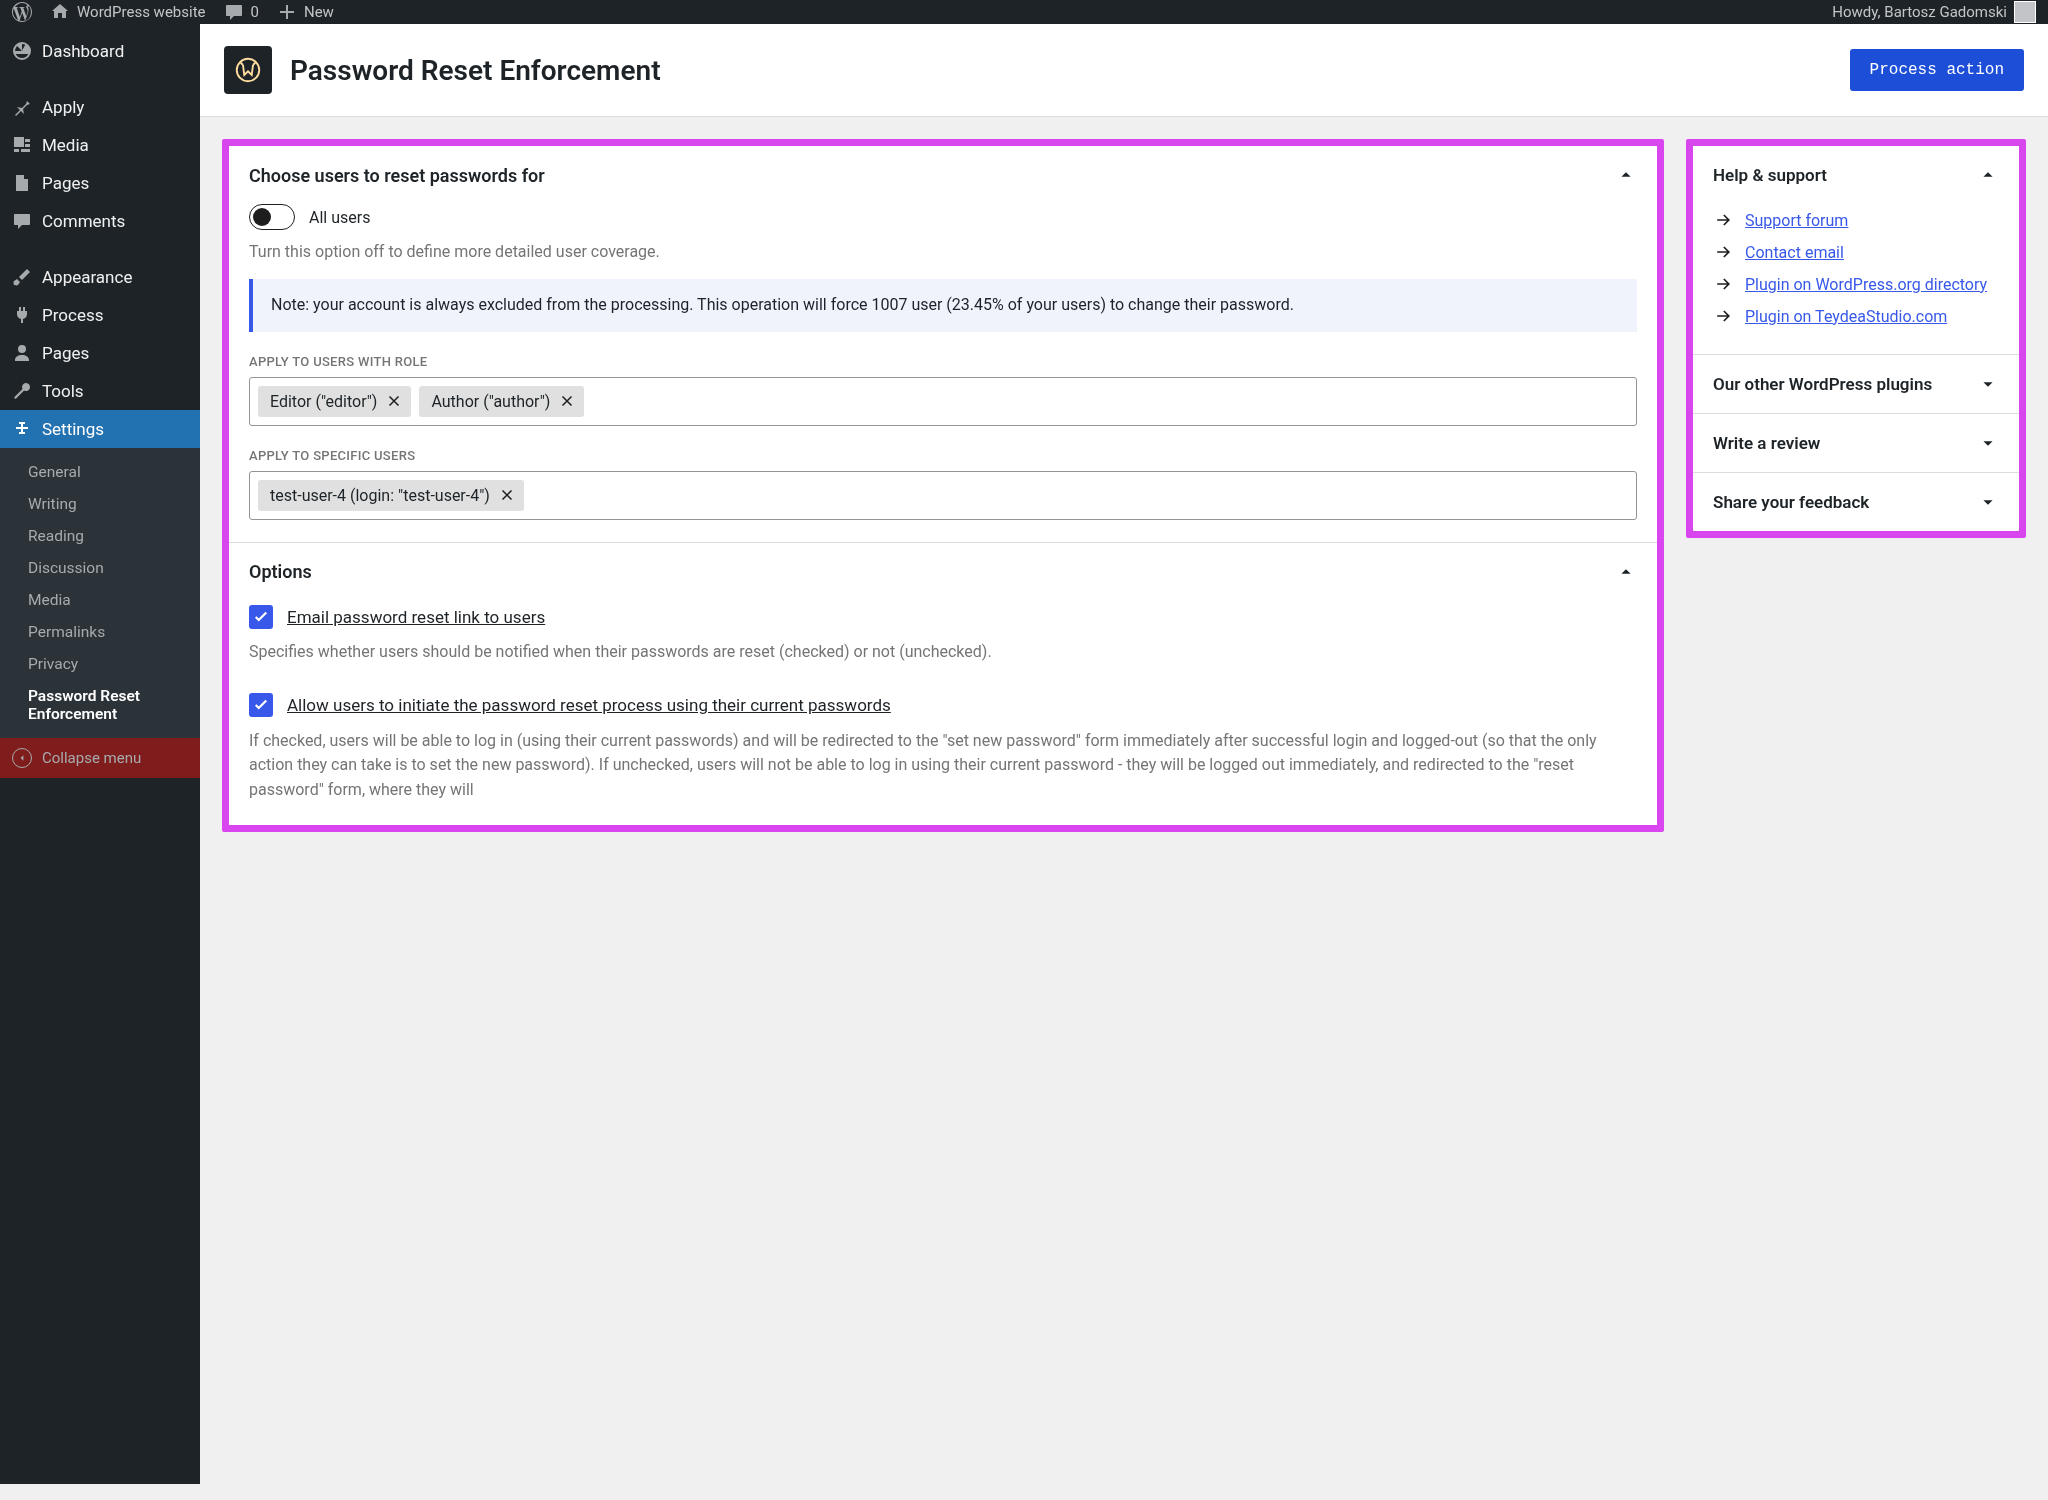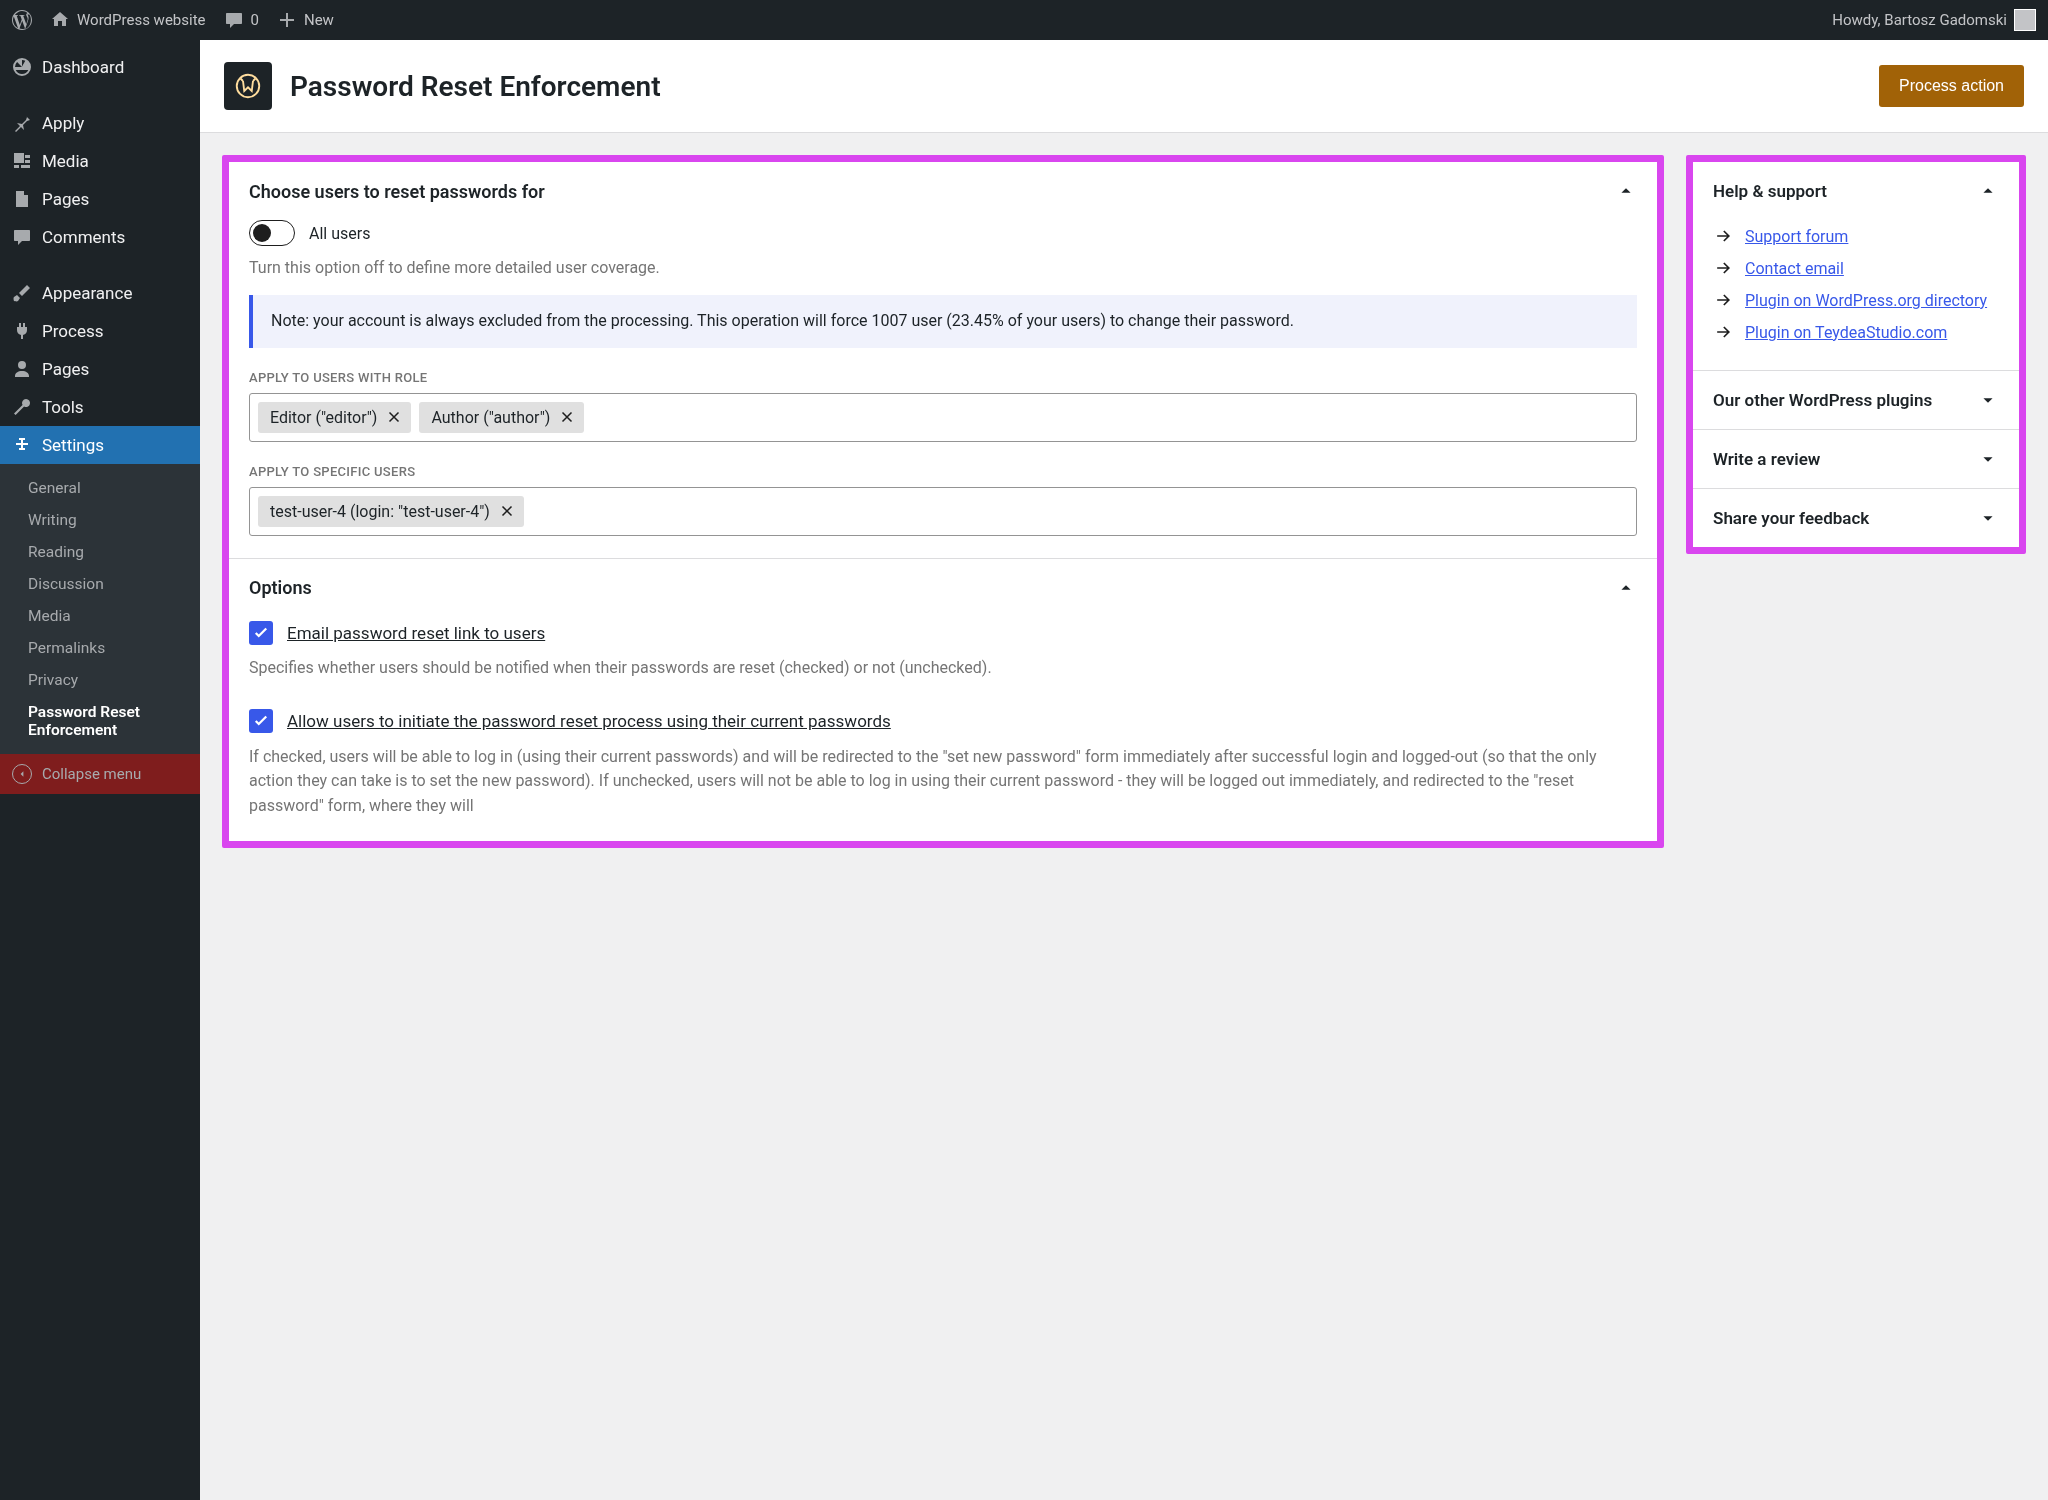--- a/index.html
+++ b/index.html
@@ -1,19 +1,19 @@
 <!DOCTYPE html>
 <html><head>
 <meta charset="utf-8">
 <style>
 * { box-sizing: border-box; margin: 0; padding: 0; }
 body { font-family: -apple-system, BlinkMacSystemFont, "Segoe UI", Roboto, sans-serif; background: #f0f0f1; color: #1d2327; font-size: 14px; }
 
 
-.admin-bar { background: #1d2327; color: #c3c4c7; height: 40px; display: flex; align-items: center; padding: 0 12px; font-size: 15px; }
+.admin-bar { background: #1d2327; color: #c3c4c7; height: 24px; display: flex; align-items: center; padding: 0 12px; font-size: 15px; }
 .admin-bar-left { display: flex; align-items: center; gap: 18px; }
 .admin-bar-right { margin-left: auto; display: flex; align-items: center; gap: 10px; }
 .admin-bar .ab-item { display: flex; align-items: center; gap: 7px; cursor: pointer; color: #c3c4c7; }
 .admin-bar svg { width: 20px; height: 20px; fill: #a7aaad; }
 .avatar-box { width: 22px; height: 22px; background: #c3c4c7; border: 1px solid #fff; }
 
 
 .layout { display: flex; min-height: calc(100vh - 40px); }
 .sidebar { width: 200px; background: #1d2327; color: #f0f0f1; flex-shrink: 0; padding-top: 8px; }
 .content { flex: 1; background: #f0f0f1; }
@@ -29,21 +29,21 @@
 .submenu-item { padding: 7px 28px; color: #a7aaad; cursor: pointer; font-size: 15.5px; }
 .submenu-item.current { color: #fff; font-weight: 600; }
 .collapse-item { display: flex; align-items: center; gap: 10px; padding: 10px 12px; color: #a7aaad; cursor: pointer; background: #7f1d1d; font-size: 15px; }
 .collapse-item svg { width: 20px; height: 20px; fill: #a7aaad; border: 1px solid #a7aaad; border-radius: 50%; padding: 2px; }
 
 
 .page-header { background: #fff; padding: 22px 24px; display: flex; align-items: center; gap: 18px; border-bottom: 1px solid #dcdcde; }
 .page-header-icon { width: 48px; height: 48px; background: #1d2327; border-radius: 4px; display: flex; align-items: center; justify-content: center; }
 .page-header-icon svg { width: 30px; height: 30px; stroke: #ffdd9e; fill: none; stroke-width: 1.5; }
 .page-title { font-size: 28px; font-weight: 600; }
-.process-btn { margin-left: auto; background: #a16207; color: #fff; border: none; padding: 12px 20px; font-size: 16px; border-radius: 3px; cursor: pointer; }
+.process-btn { margin-left: auto; background: #1d4ed8; color: #fff; border: none; padding: 12px 20px; font-size: 16px; border-radius: 3px; cursor: pointer; font-family: Liberation Mono, monospace; }
 
 
 .content-body { padding: 22px; display: flex; gap: 22px; align-items: flex-start; }
 .main-col { flex: 1; }
 .side-col { width: 340px; flex-shrink: 0; }
 
 
 .panel { background: #fff; border: 7px solid #d946ef; border-radius: 2px; margin-bottom: 0; }
 .panel-header { display: flex; align-items: center; justify-content: space-between; padding: 18px 20px; cursor: pointer; font-size: 18px; font-weight: 600; }
 .panel-header.small { font-size: 17px; font-weight: 600; padding: 18px 20px; border-top: 1px solid #dcdcde; }

